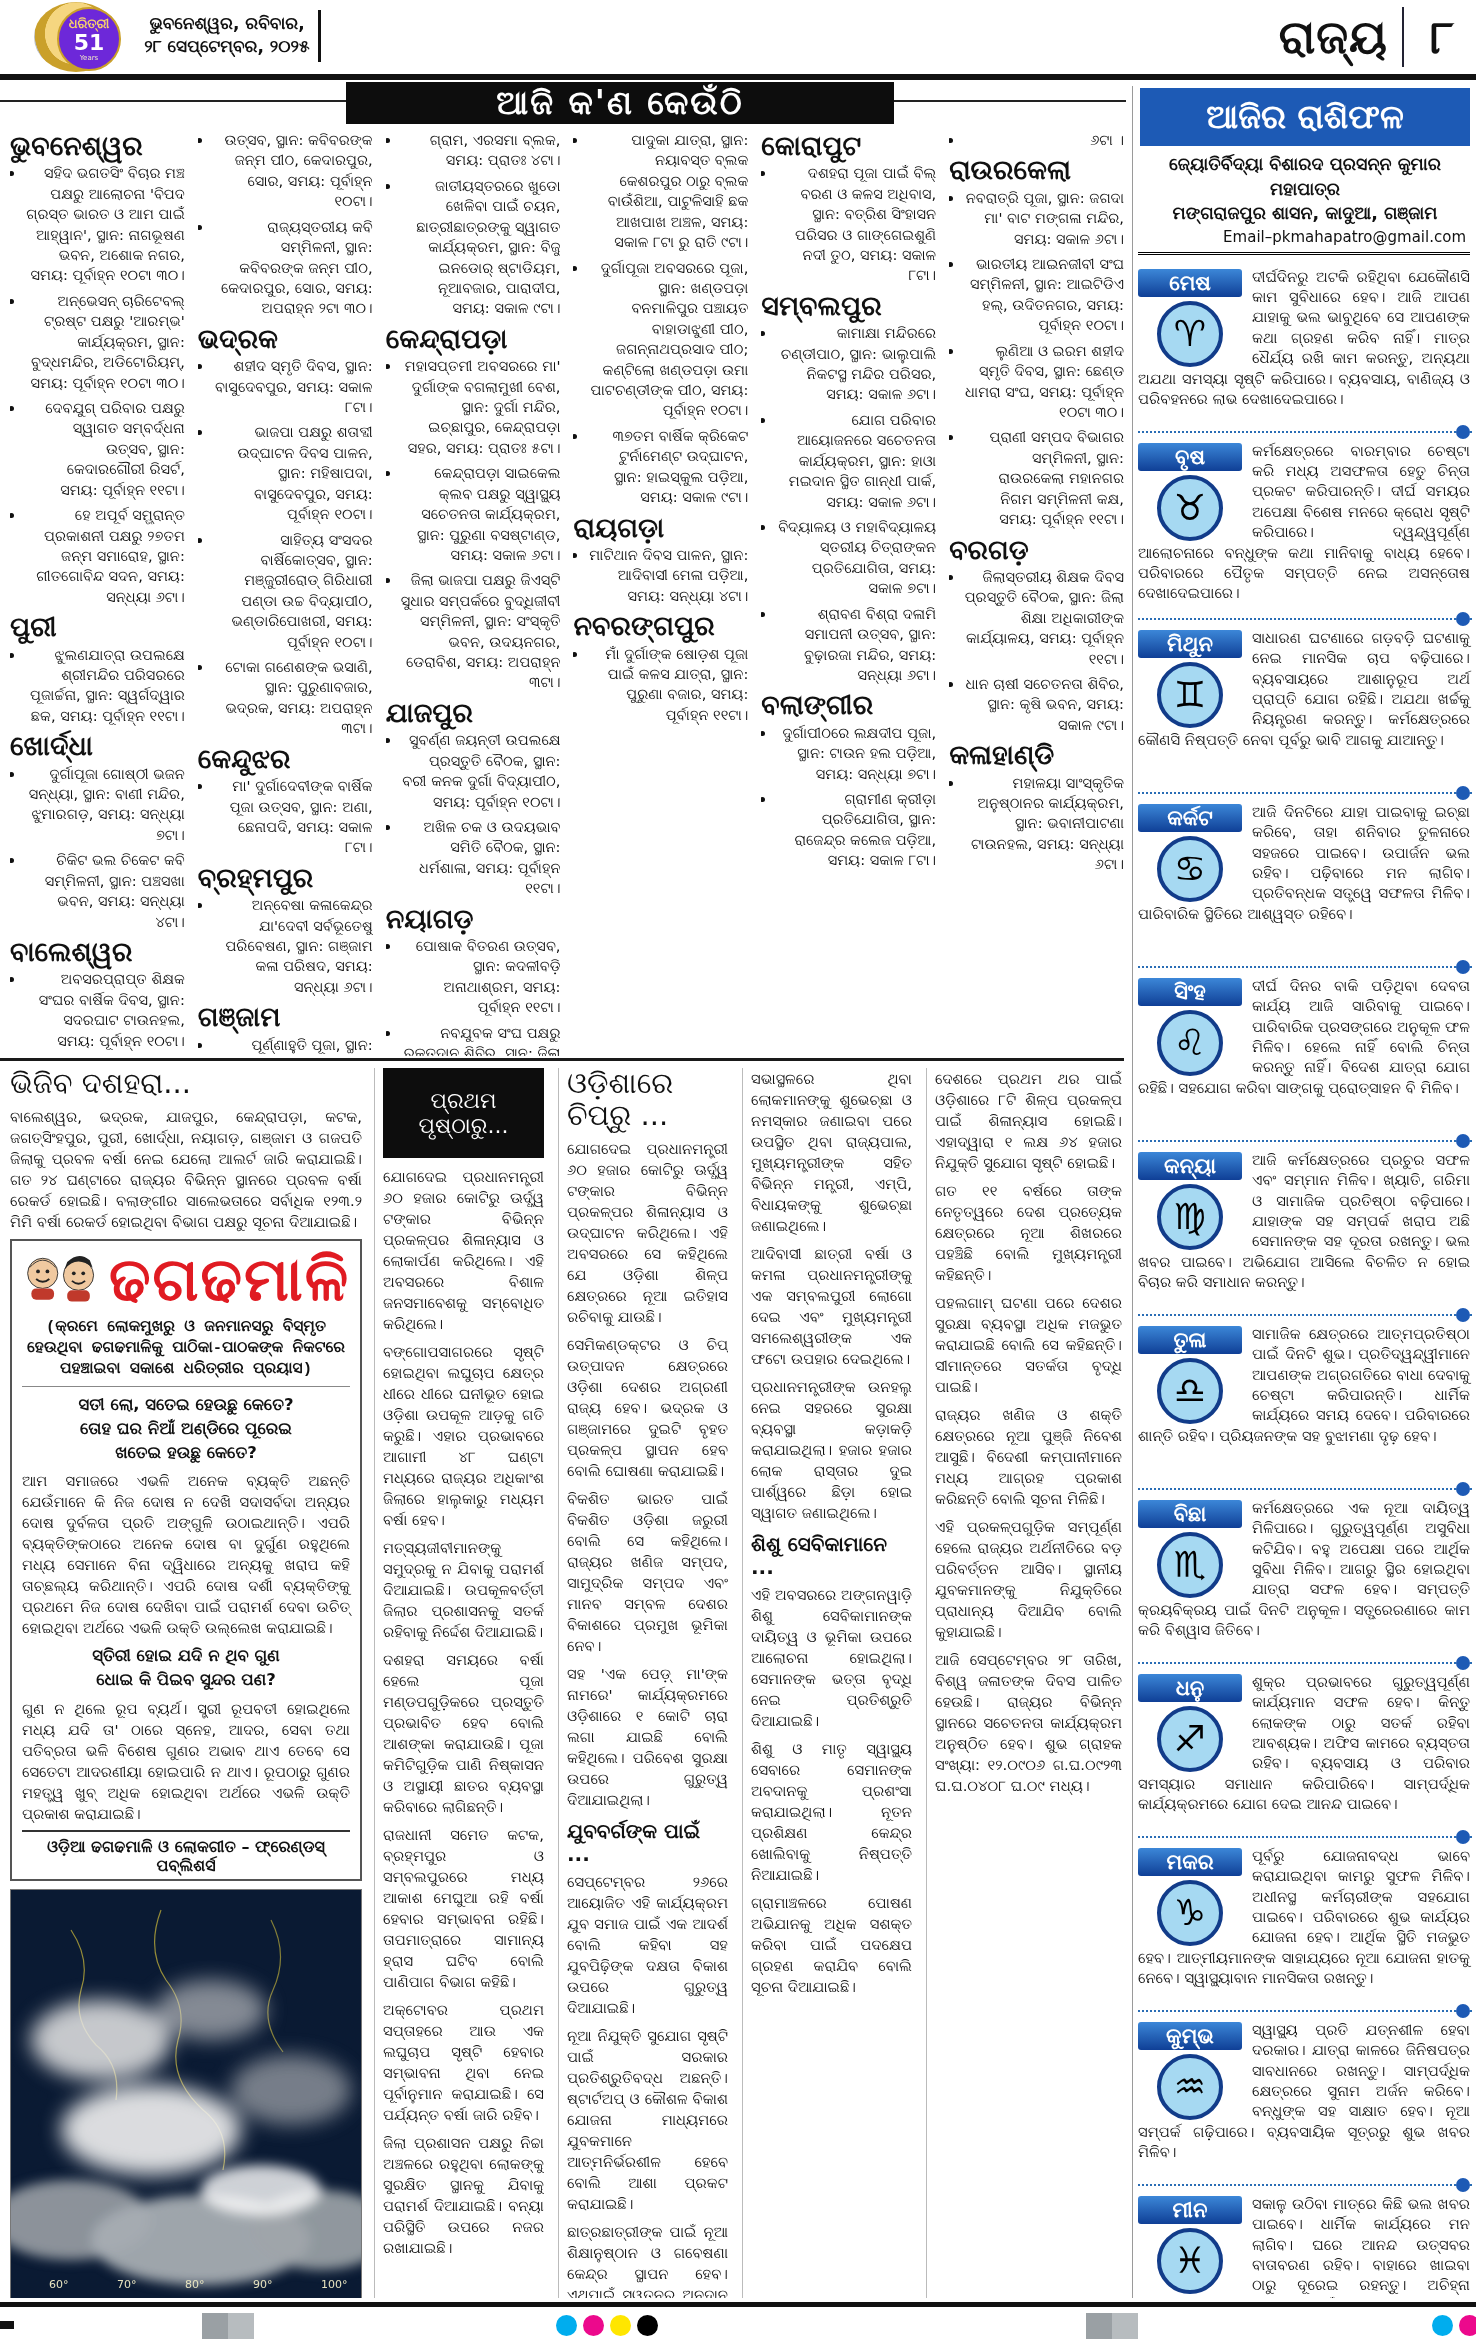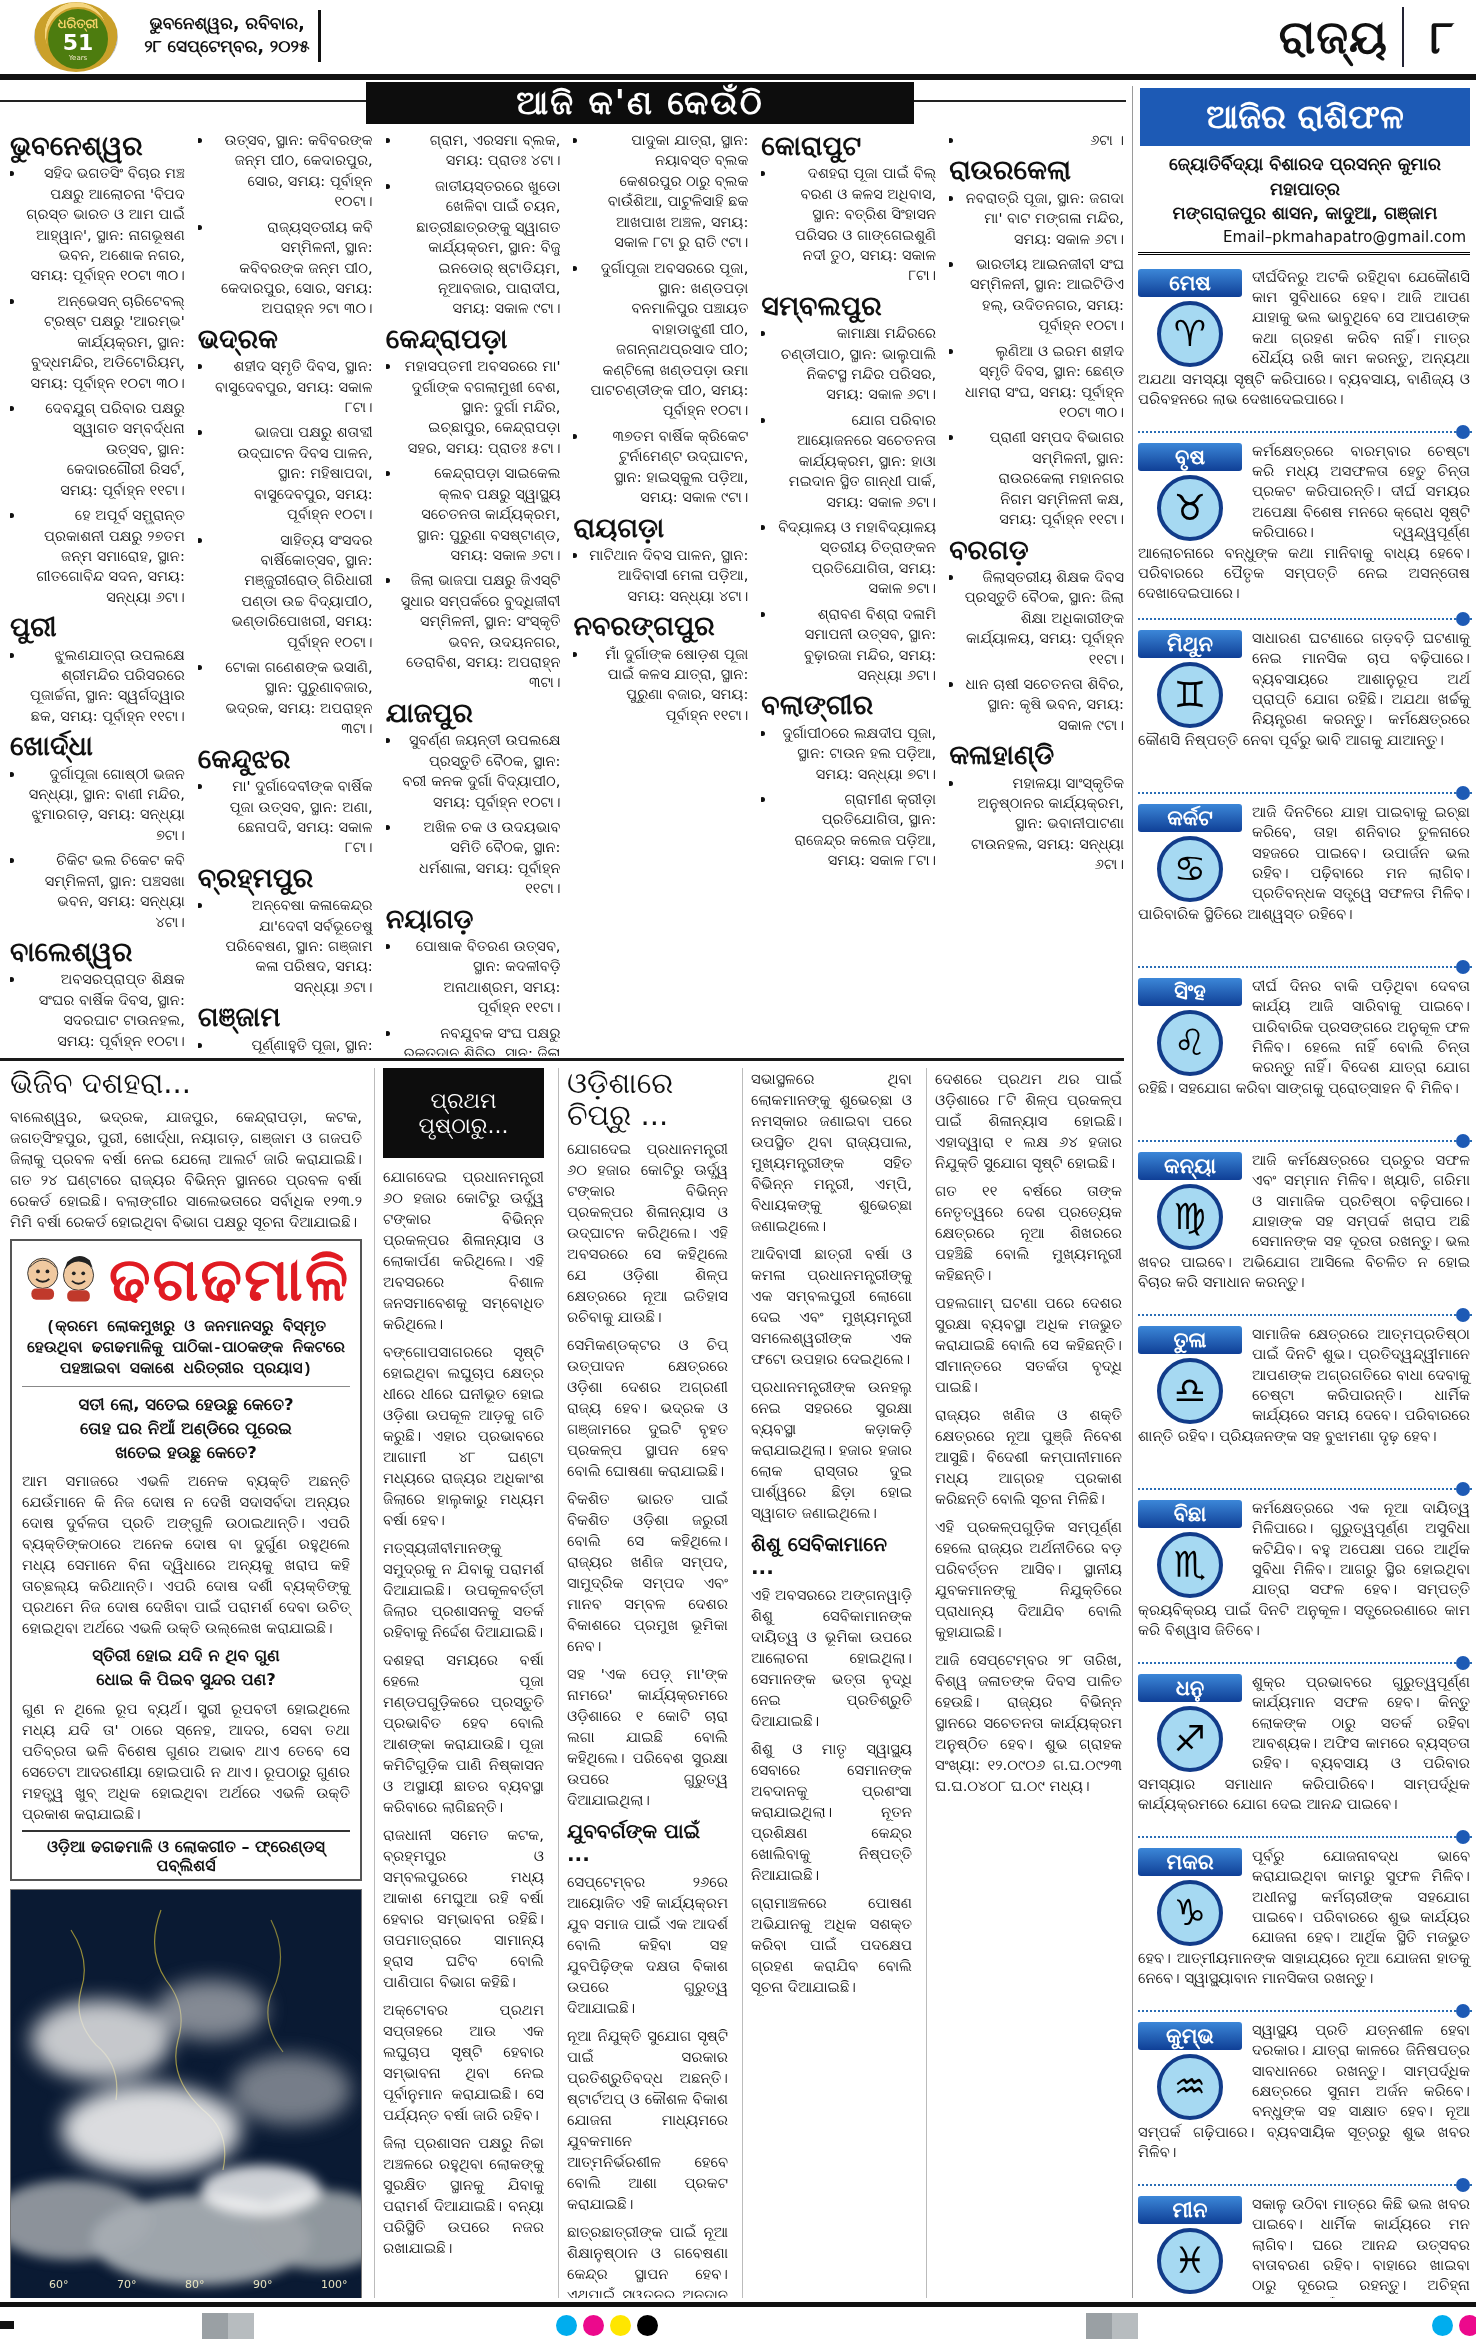--- a/index.html
+++ b/index.html
@@ -2,36 +2,36 @@
 <html><head>
 <meta charset="utf-8">
 <style>
   html,body{margin:0;padding:0;background:#e8e8e8;}
   .page{position:relative;width:1476px;height:2339px;background:#fff;overflow:hidden;
         font-family:"DejaVu Sans","Liberation Sans",sans-serif;color:#111;}
   
   .logo{position:absolute;left:28px;top:2px;width:96px;height:70px;}
   .logo .wreath{position:absolute;left:6px;top:0;width:84px;height:70px;border-radius:50%;
     background:radial-gradient(circle at 50% 45%,#f5d680 0 54%,#caa02a 55% 72%,#b9bcc0 73% 86%,#fff 87%);}
-  .logo .core{position:absolute;left:18px;top:5px;width:60px;height:60px;border-radius:50%;
-    background:#4d7c0f;border:2px solid #caa02a;text-align:center;color:#fff;}
+  .logo .core{position:absolute;left:29px;top:5px;width:60px;height:60px;border-radius:50%;
+    background:#6d28d9;border:2px solid #caa02a;text-align:center;color:#fff;}
   .logo .core .t1{font-size:13px;color:#f7d36a;font-weight:bold;margin-top:7px;}
   .logo .core .t2{font-size:22px;font-weight:bold;line-height:1;}
   .logo .core .t3{font-size:7px;color:#f0e6c8;}
   .dateline{position:absolute;left:142px;top:12px;width:170px;font-weight:bold;font-size:17px;
     line-height:1.35;text-align:center;}
   .date-sep{position:absolute;left:318px;top:10px;width:3px;height:52px;background:#111;}
   .section-wrap{position:absolute;right:10px;top:2px;height:70px;display:flex;align-items:center;gap:14px;}
   .section-title{font-size:46px;font-weight:bold;letter-spacing:1px;}
   .section-sep{width:2px;height:60px;background:#223;}
   .page-num{font-size:46px;font-weight:bold;width:48px;text-align:center;}
   .header-rule{position:absolute;left:0;top:74px;width:1476px;height:6px;background:#121212;}
   
   .banner-line{position:absolute;left:0;top:100px;width:1126px;height:2px;background:#222;}
-  .headline-banner{position:absolute;left:366px;top:82px;width:548px;height:42px;background:#0d0d0d;
+  .headline-banner{position:absolute;left:346px;top:82px;width:548px;height:42px;background:#0d0d0d;
     color:#fff;text-align:center;font-size:33px;font-weight:bold;line-height:42px;letter-spacing:2px;}
   
   #listings{position:absolute;left:10px;top:130px;width:1114px;height:926px;display:flex;gap:13px;overflow:hidden;}
   .list-col{flex:1 1 0;overflow:hidden;}
   .city{font-size:27px;font-weight:bold;margin:2px 0 3px;line-height:1.05;}
   .list-col ul{margin:0 0 6px;padding-left:15px;}
   .list-col li{font-size:14.6px;line-height:1.4;margin-bottom:5px;text-align:right;}
   
   #horoscope{position:absolute;left:1132px;top:86px;width:340px;height:2212px;border-left:1px solid #9a9a9a;
     padding-left:5px;box-sizing:border-box;overflow:hidden;}

